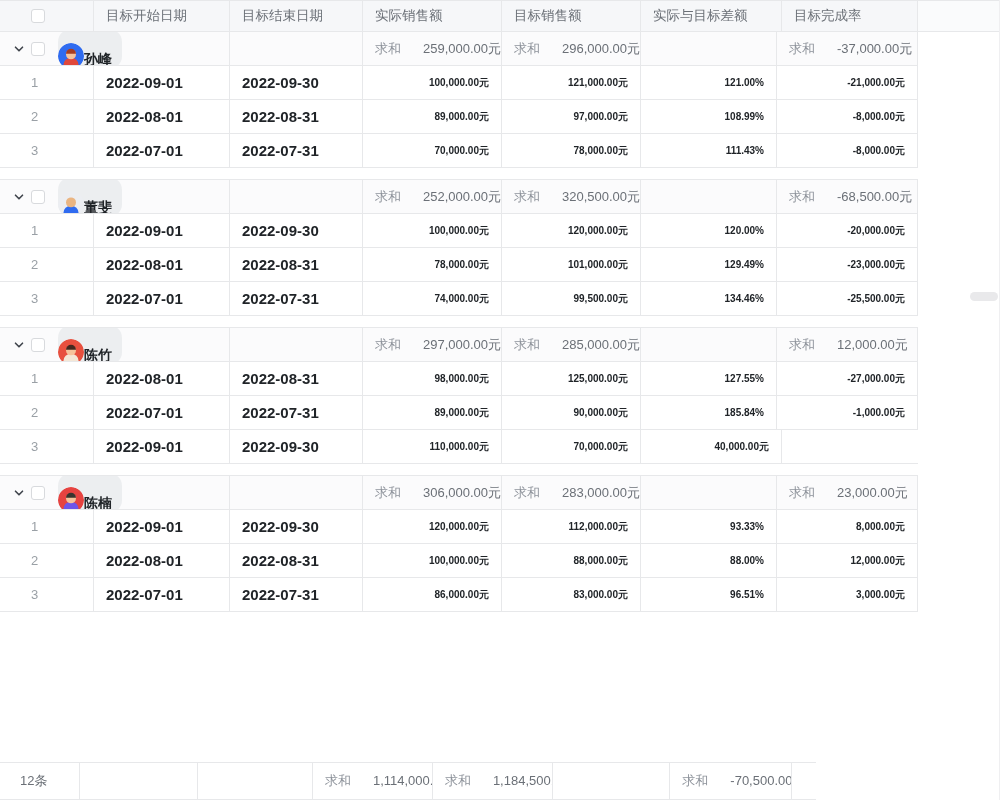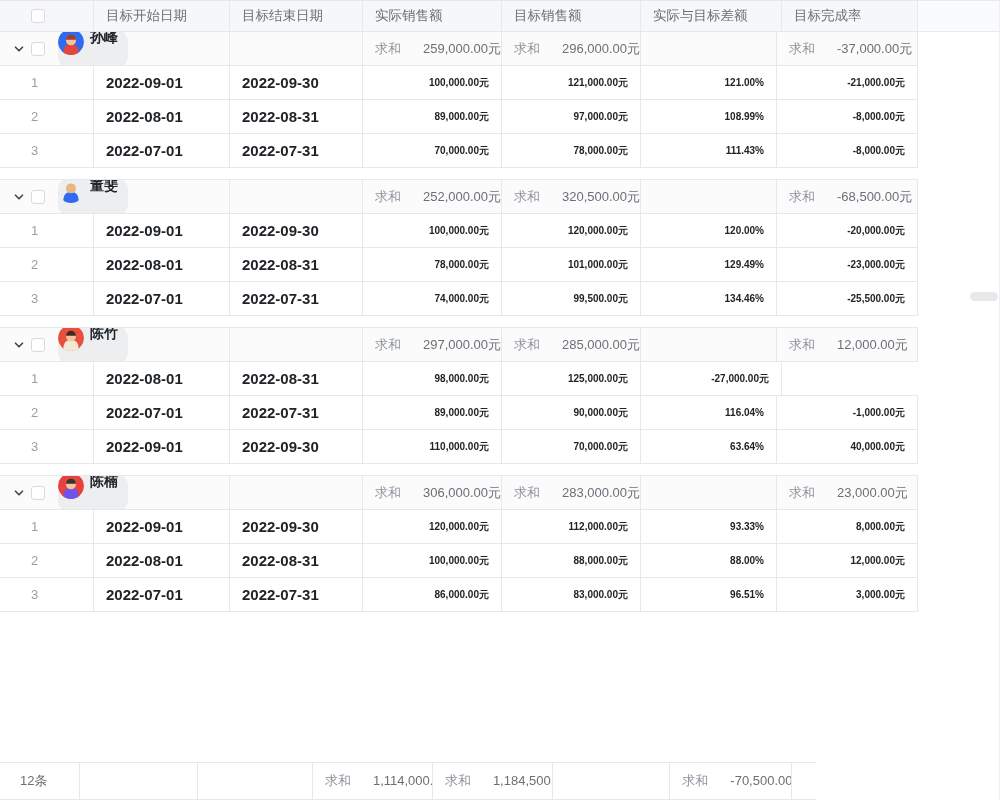--- a/index.html
+++ b/index.html
@@ -19,22 +19,22 @@
   .c5{width:136px;}.c6{width:141px;}
   .cg{width:230px;padding:0;}
   .hdr .cell{font-size:13.5px;color:var(--gray);background:var(--hdrbg);}
   .hdr .c0{justify-content:flex-start;padding:0;}
   .hdr-ext{flex:1;height:100%;background:#fafbfc;box-sizing:border-box;}
   .checkbox{width:14px;height:14px;box-sizing:border-box;border:1px solid #d8dadd;border-radius:3px;background:#fff;flex:0 0 auto;}
   .hdr .checkbox{margin-left:31px;}
   .group-row{background:var(--groupbg);}
   .chev{width:14px;height:14px;margin-left:12px;flex:0 0 auto;}
   .group-row .checkbox{margin-left:5px;}
-  .pill{display:inline-flex;align-items:flex-start;height:40px;border-radius:13px;background:#eceef0;
-        margin-left:13px;padding-right:10px;gap:6px;}
+  .pill{display:inline-flex;align-items:flex-end;height:40px;border-radius:13px;background:#eceef0;
+        margin-left:13px;padding-right:10px;}
   .avatar{width:26px;height:26px;flex:0 0 auto;}
   .gname{font-size:14px;color:var(--txt);font-weight:600;}
   .rownum{font-size:13px;color:#9aa0a6;}
   .date{font-size:15px;font-weight:600;color:var(--txt);}
   .num{justify-content:flex-end;font-size:10px;font-weight:600;color:var(--txt);}
   .sum{justify-content:flex-start;gap:22px;font-size:13px;}
   .sum-label{color:var(--lgray);}
   .sum-val{color:var(--gray);}
   .gap{width:918px;height:12px;border-bottom:1px solid var(--border);box-sizing:border-box;background:#fff;}
   .footer{position:absolute;left:0;bottom:0;width:816px;height:38px;display:flex;background:#fdba74;
@@ -234,38 +234,38 @@
         <span class="sum-label">求和</span>
         <span class="sum-val">12,000.00元</span>
       </div>
   </div>
   <div class="row">
     <div class="cell c0 rownum">1</div>
     <div class="cell c1 date">2022-08-01</div>
     <div class="cell c2 date">2022-08-31</div>
     <div class="cell c3 num">98,000.00元</div>
     <div class="cell c4 num">125,000.00元</div>
+    <div class="cell c5 num">127.55%</div>
     <div class="cell c6 num">-27,000.00元</div>
   </div>
   <div class="row">
     <div class="cell c0 rownum">2</div>
     <div class="cell c1 date">2022-07-01</div>
     <div class="cell c2 date">2022-07-31</div>
     <div class="cell c3 num">89,000.00元</div>
     <div class="cell c4 num">90,000.00元</div>
-    <div class="cell c5 num">116.04%</div>
+    <div class="cell c5 num">185.84%</div>
     <div class="cell c6 num">-1,000.00元</div>
   </div>
   <div class="row">
     <div class="cell c0 rownum">3</div>
     <div class="cell c1 date">2022-09-01</div>
     <div class="cell c2 date">2022-09-30</div>
     <div class="cell c3 num">110,000.00元</div>
     <div class="cell c4 num">70,000.00元</div>
-    <div class="cell c5 num">63.64%</div>
     <div class="cell c6 num">40,000.00元</div>
   </div>
   <div class="gap"></div>
 
   <div class="row group-row">
     <div class="cell cg">
       <svg class="chev" viewBox="0 0 14 14">
           <path d="M3.5 5.2 L7 8.8 L10.5 5.2" fill="none" stroke="#40454c" stroke-width="1.6" stroke-linecap="round" stroke-linejoin="round"></path>
         </svg>
       <span class="checkbox"></span>

